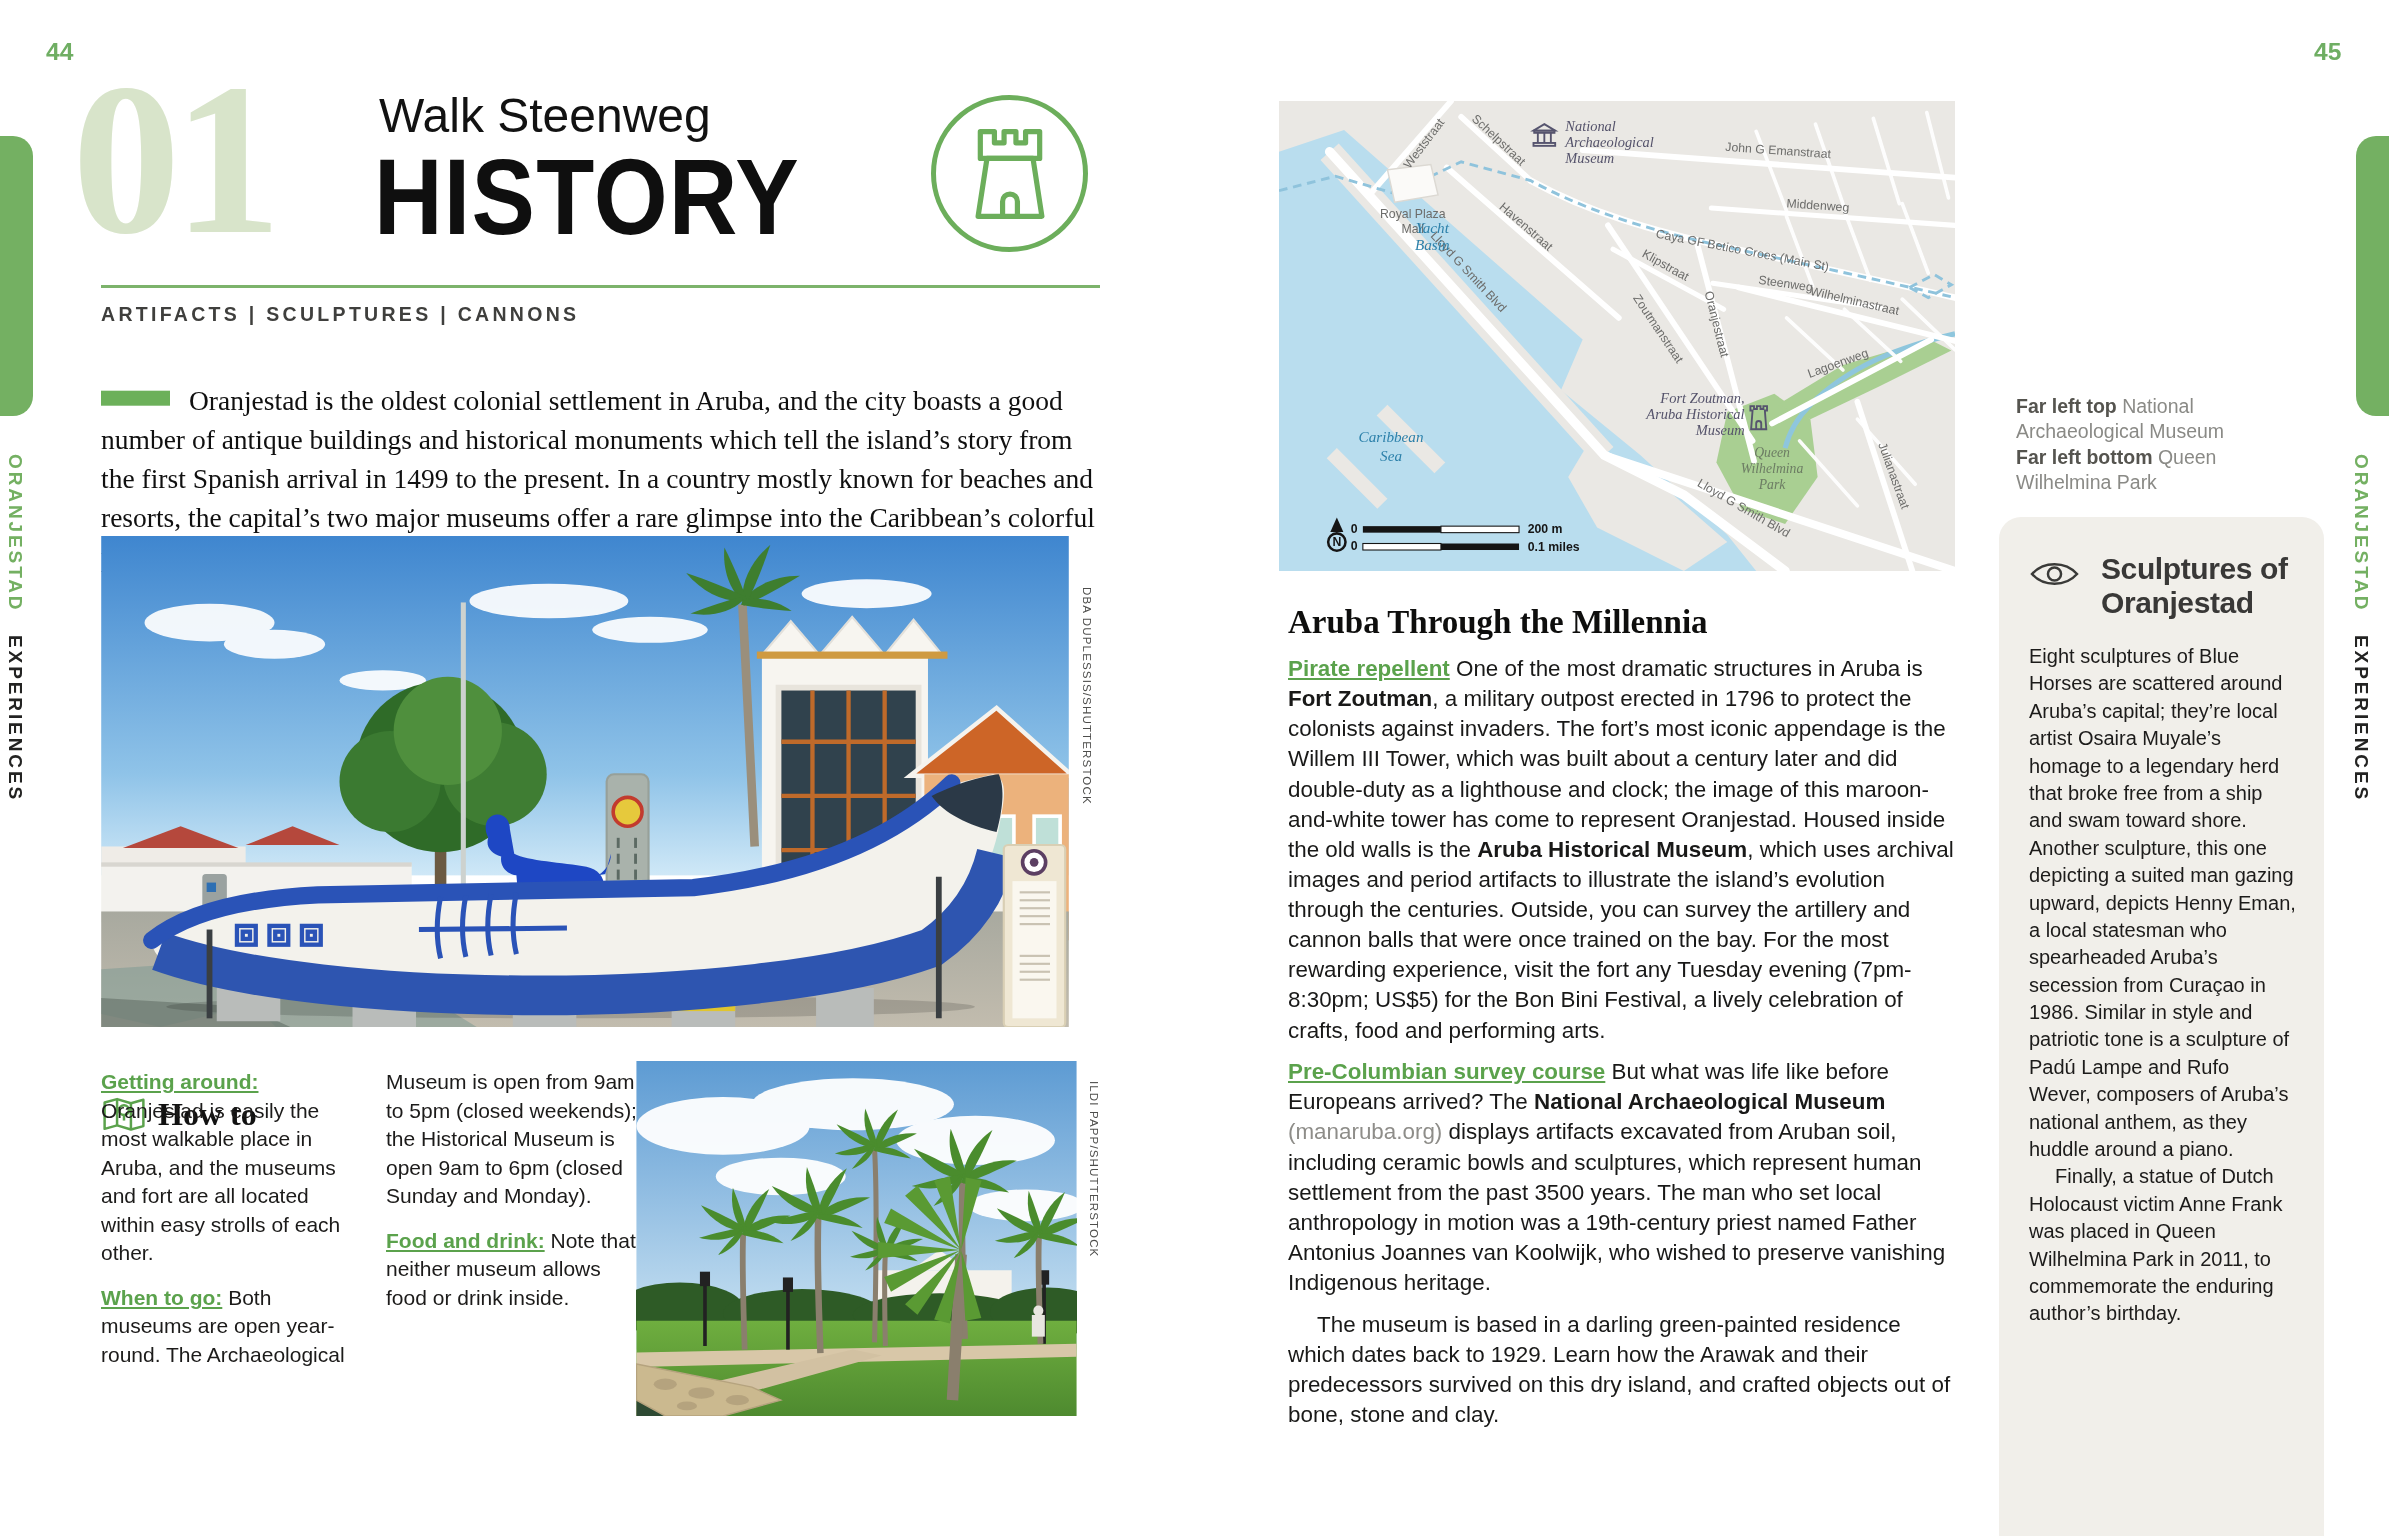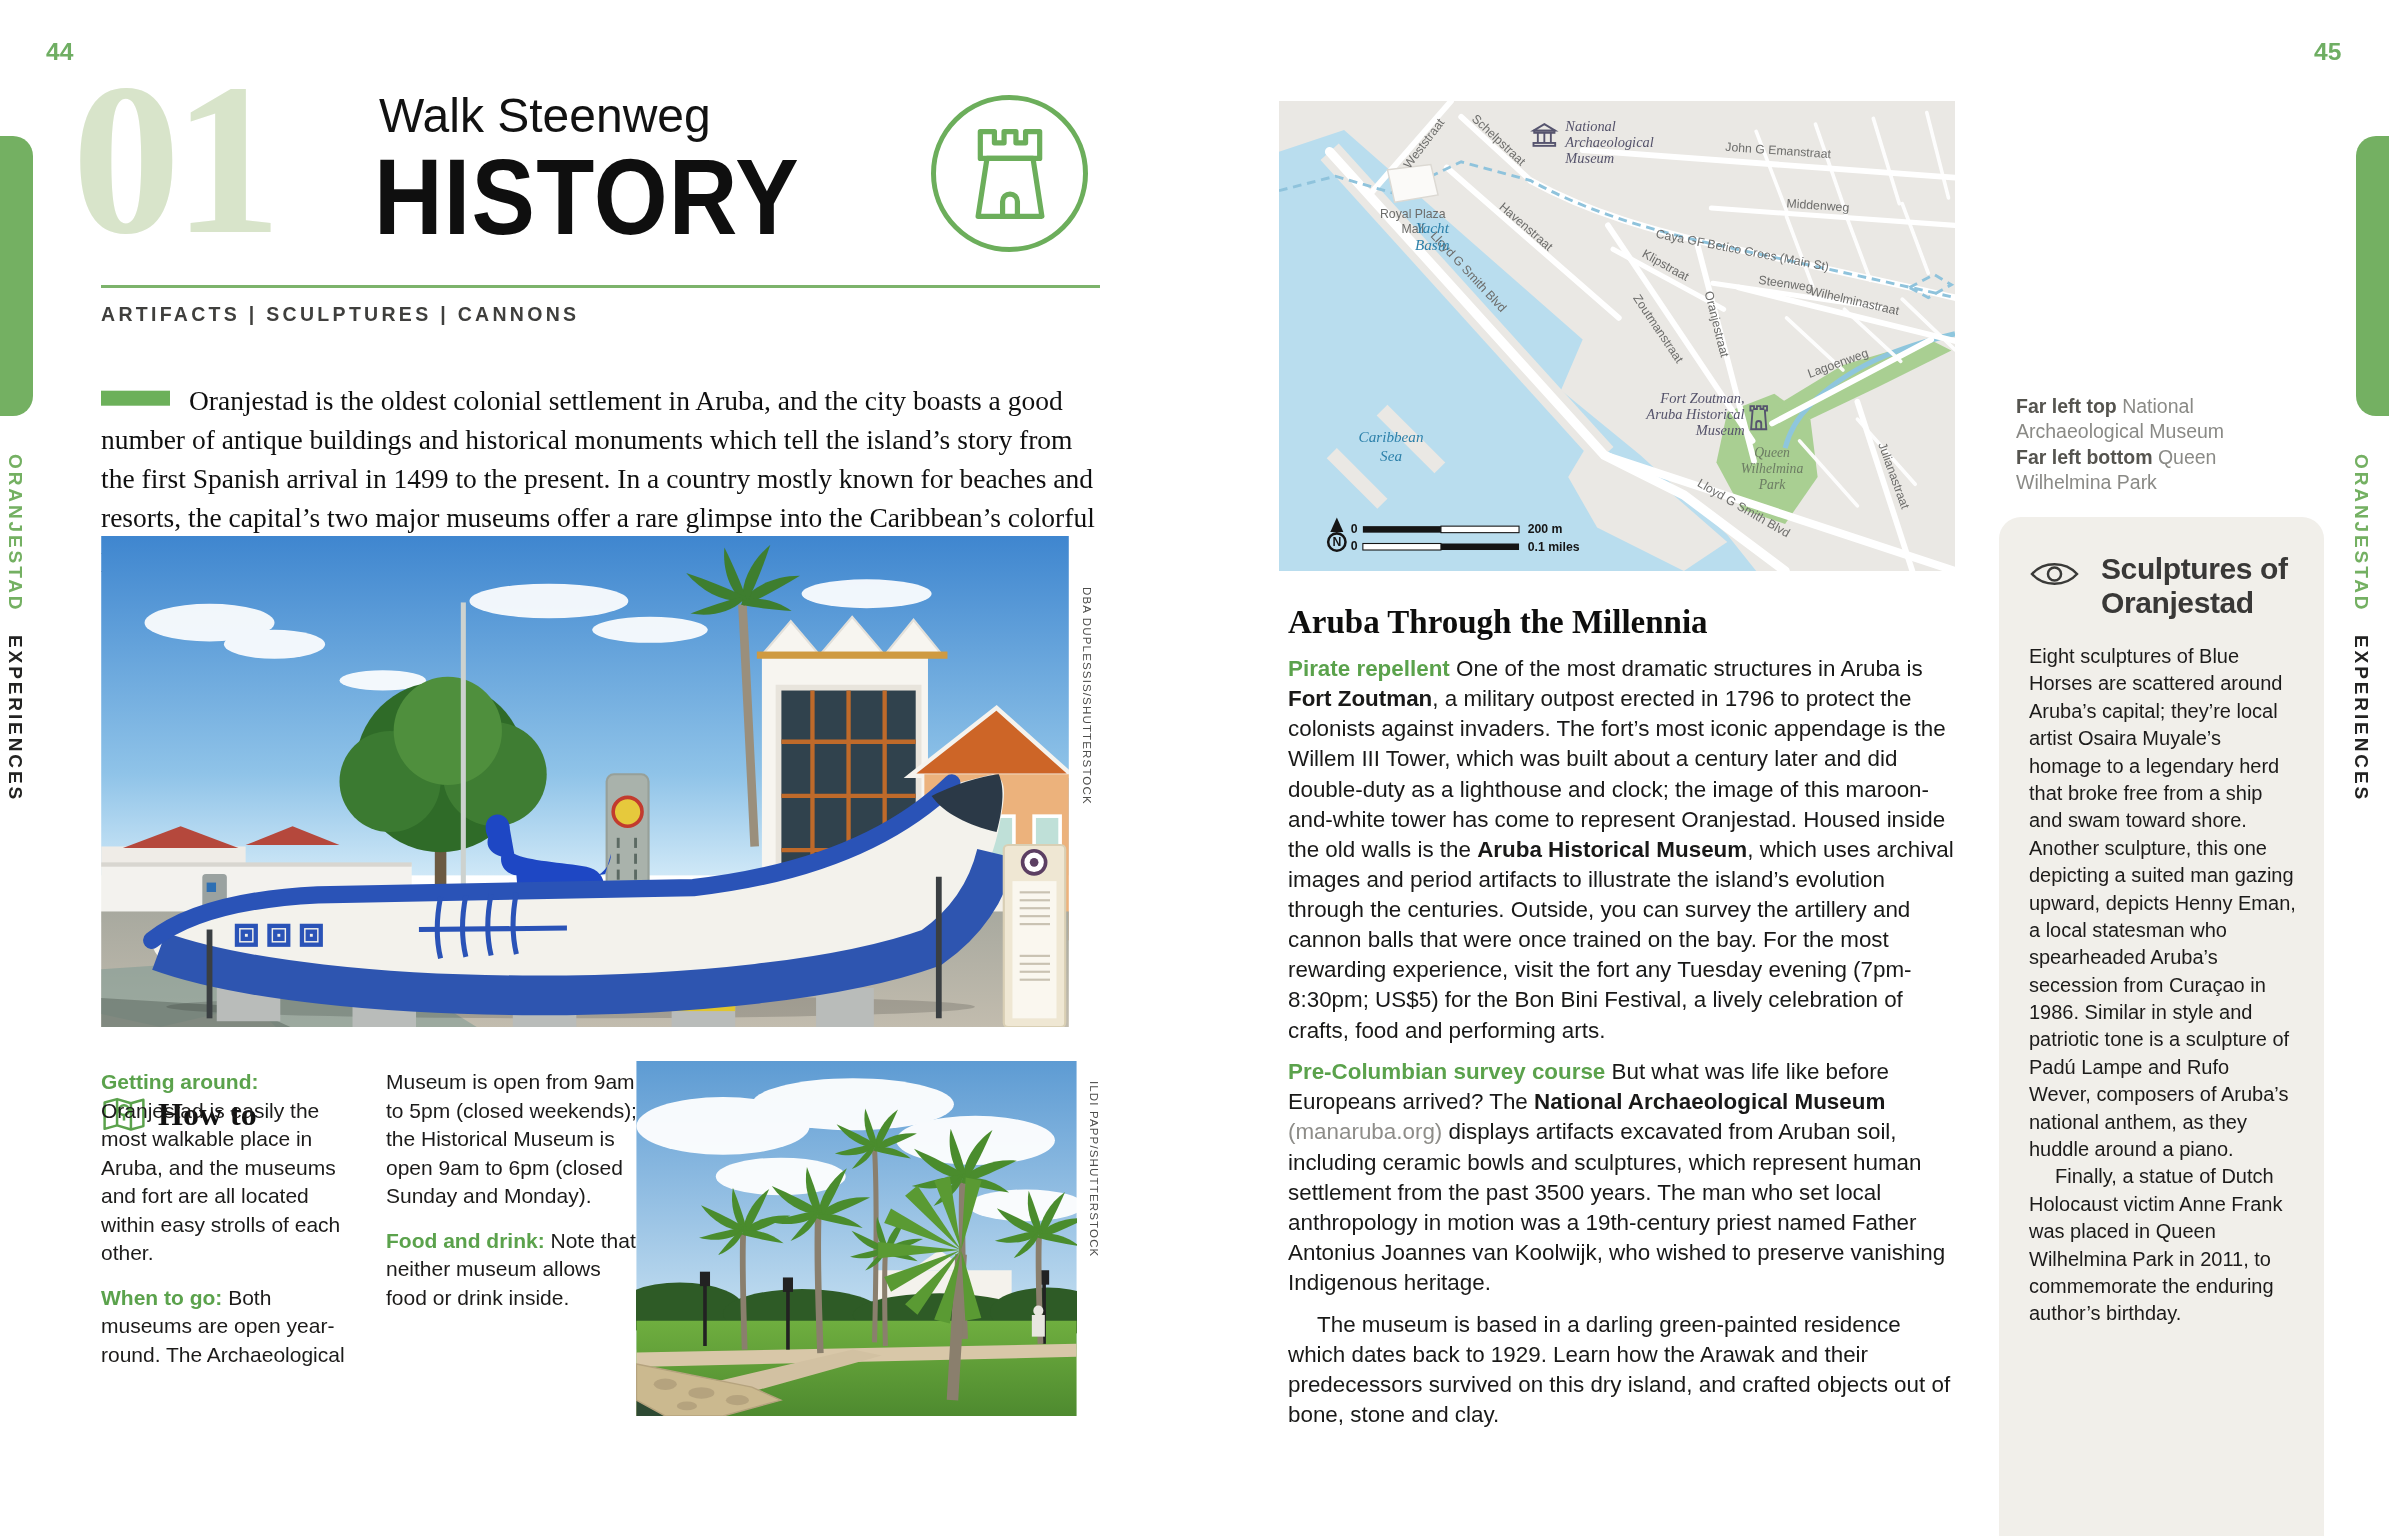--- a/index.html
+++ b/index.html
@@ -47,21 +47,21 @@
   .credit{position:absolute;writing-mode:vertical-rl;font-size:11.6px;letter-spacing:1.1px;color:#4e4e4c;}
   #credit-boat{left:1081px;top:587px;}
   #credit-park{left:1088px;top:1081px;}
 
   .howto-head{position:absolute;left:103px;top:1096px;display:flex;align-items:center;gap:13px;}
   .howto-head .ht-title{font-family:"Liberation Serif","DejaVu Serif",serif;font-weight:700;font-size:32px;color:#111;}
   .howto-col{position:absolute;width:246px;font-size:21px;line-height:1.36;color:#1c1b1a;}
   #howto-col1{left:101px;top:1068px;}
   #howto-col2{left:386px;top:1068px;width:251px;}
   .howto-col p{margin:0 0 16px 0;}
-  .lead{color:var(--green);font-weight:700;}
+  .lead{color:var(--green);font-weight:700;text-decoration:underline;}
 
   .map-wrap{position:absolute;left:1279px;top:101px;width:676px;height:470px;}
 
   .caption{position:absolute;left:2016px;top:394px;width:233px;font-size:19.5px;line-height:1.3;color:var(--gray-cap);}
   .caption b{color:#55544f;}
 
   .article{position:absolute;left:1288px;top:604px;width:669px;}
   .article h2{margin:0 0 13px 0;font-family:"Liberation Serif","DejaVu Serif",serif;font-size:33px;font-weight:700;color:#0e0e0d;}
   .article p{margin:0 0 11.6px 0;font-size:22.4px;line-height:1.345;color:#191918;}
   .article .gray{color:#8e8d89;}

